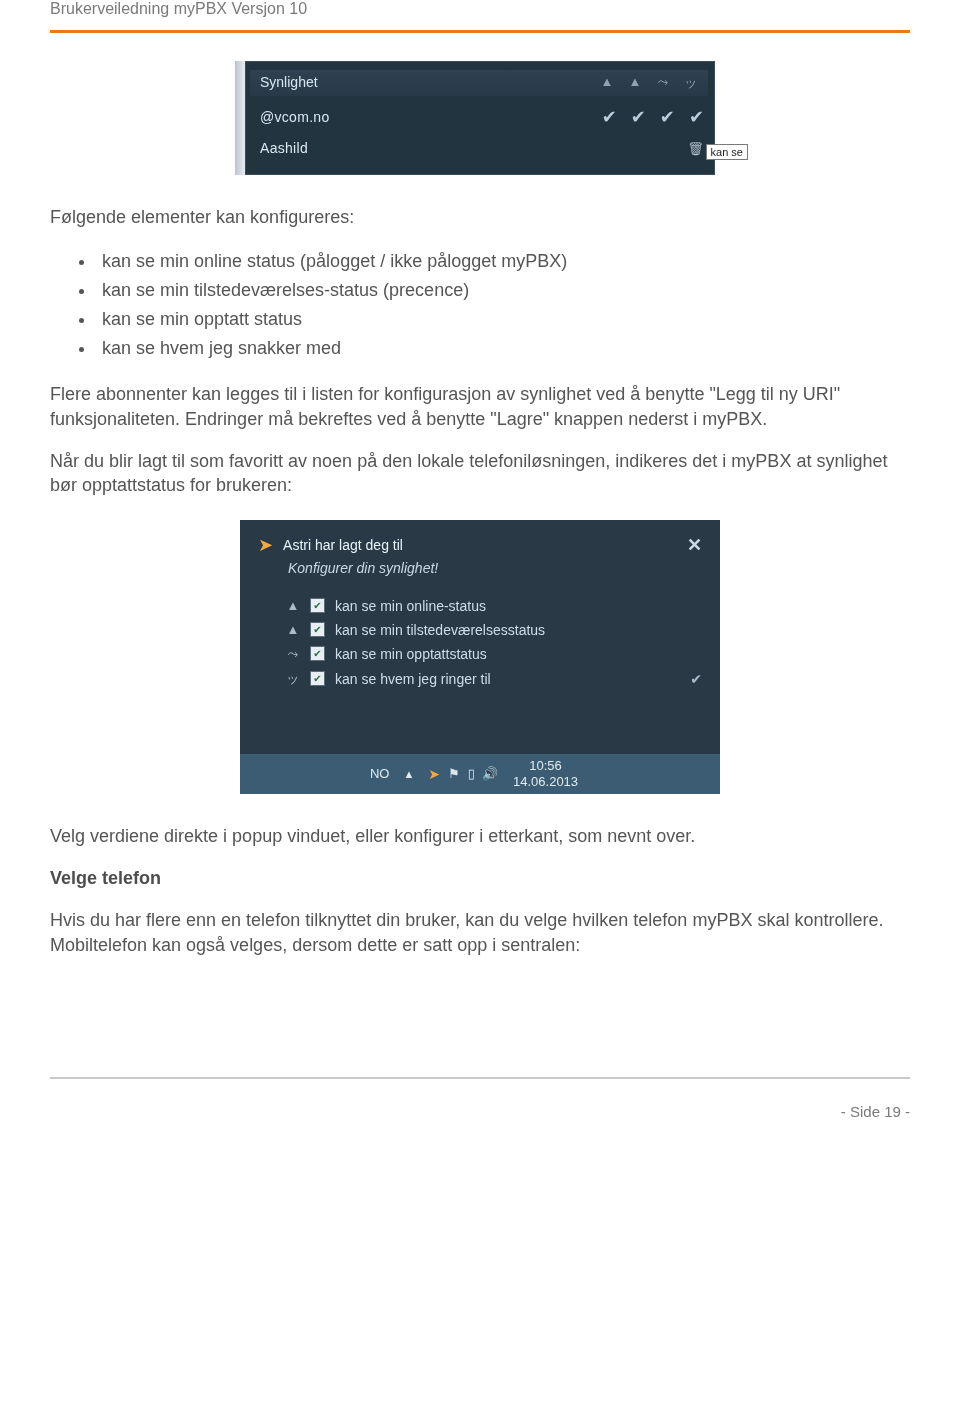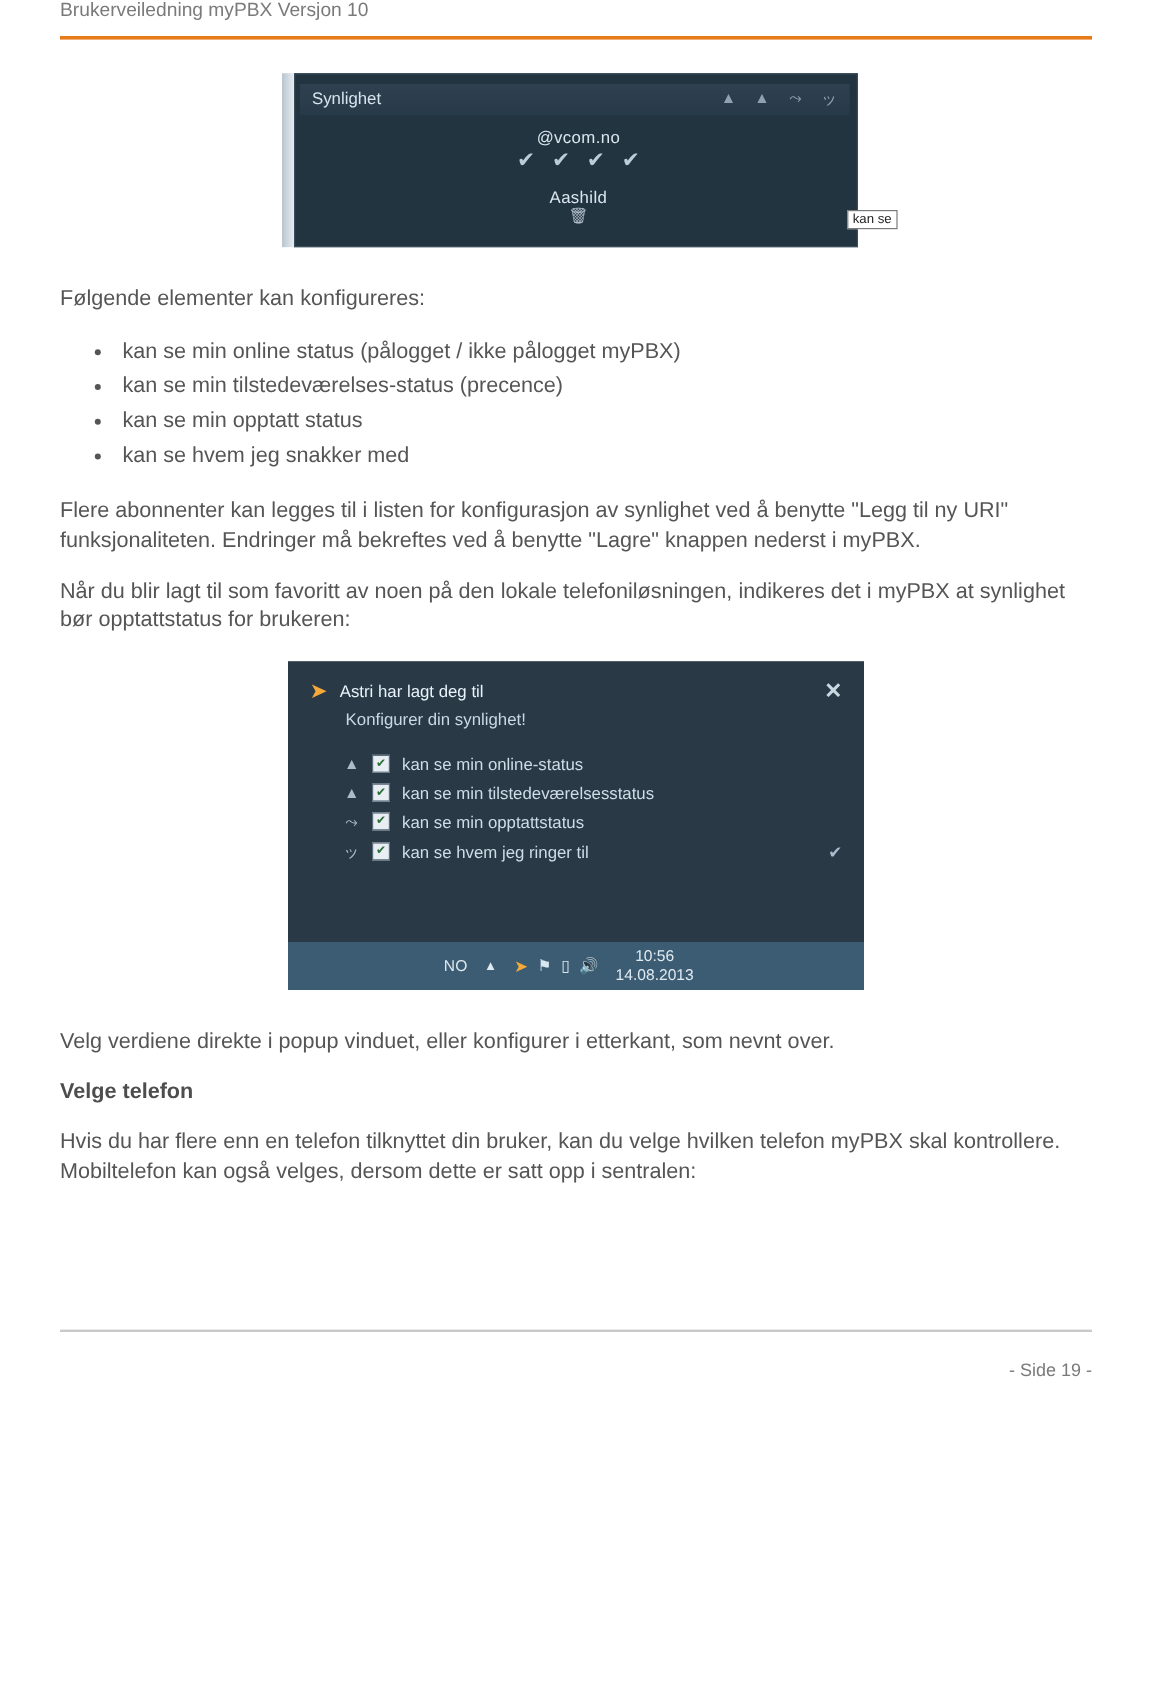--- a/index.html
+++ b/index.html
@@ -54,21 +54,20 @@
     width: 14px;
     text-align: center;
     font-size: 13px;
     opacity: 0.8;
   }
   .ss1-row {
     display: flex;
     justify-content: space-between;
     align-items: center;
     padding: 6px 4px 6px 0;
-    flex-direction: column;
   }
   .ss1-label {
     font-weight: 500;
     color: #dbe7f0;
     letter-spacing: 0.3px;
   }
   .check-row {
     display: flex;
     gap: 14px;
     color: #b9cdda;
@@ -161,20 +160,21 @@
   }
   .ss2-close {
     color: #cbd9e3;
     font-size: 18px;
     font-weight: bold;
   }
   .ss2-sub {
     color: #cad9e4;
     margin-left: 30px;
     margin-bottom: 18px;
+    font-style: italic;
   }
   .ss2-opt {
     display: flex;
     align-items: center;
     gap: 10px;
     margin-left: 28px;
     padding: 4px 0;
   }
   .ss2-cb {
     width: 13px;
@@ -324,21 +324,21 @@
       <span>NO</span>
       <span style="font-size:11px;">▲</span>
       <span class="ss2-tray-icons">
         <span class="ss2-fish2">➤</span>
         <span>⚑</span>
         <span>▯</span>
         <span>🔊</span>
       </span>
       <div class="ss2-clock">
         <div>10:56</div>
-        <div>14.08.2013</div>
+        <div>14.06.2013</div>
       </div>
     </div>
   </div>
 
   <div class="body-text">
     <p>Velg verdiene direkte i popup vinduet, eller konfigurer i etterkant, som nevnt over.</p>
     <p class="bold-heading">Velge telefon</p>
     <p>Hvis du har flere enn en telefon tilknyttet din bruker, kan du velge hvilken telefon myPBX skal kontrollere. Mobiltelefon kan også velges, dersom dette er satt opp i sentralen:</p>
   </div>
 

